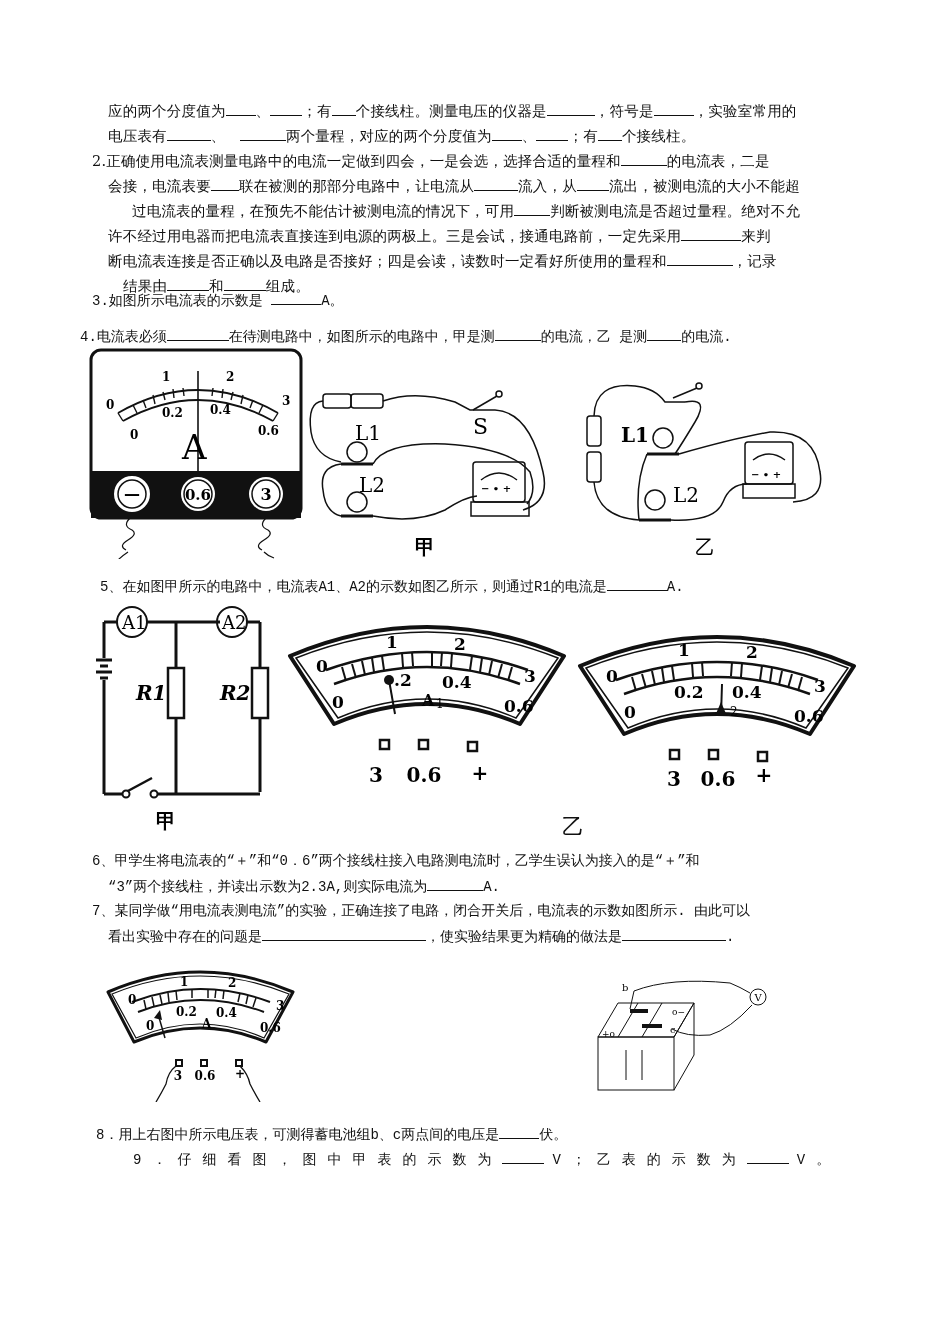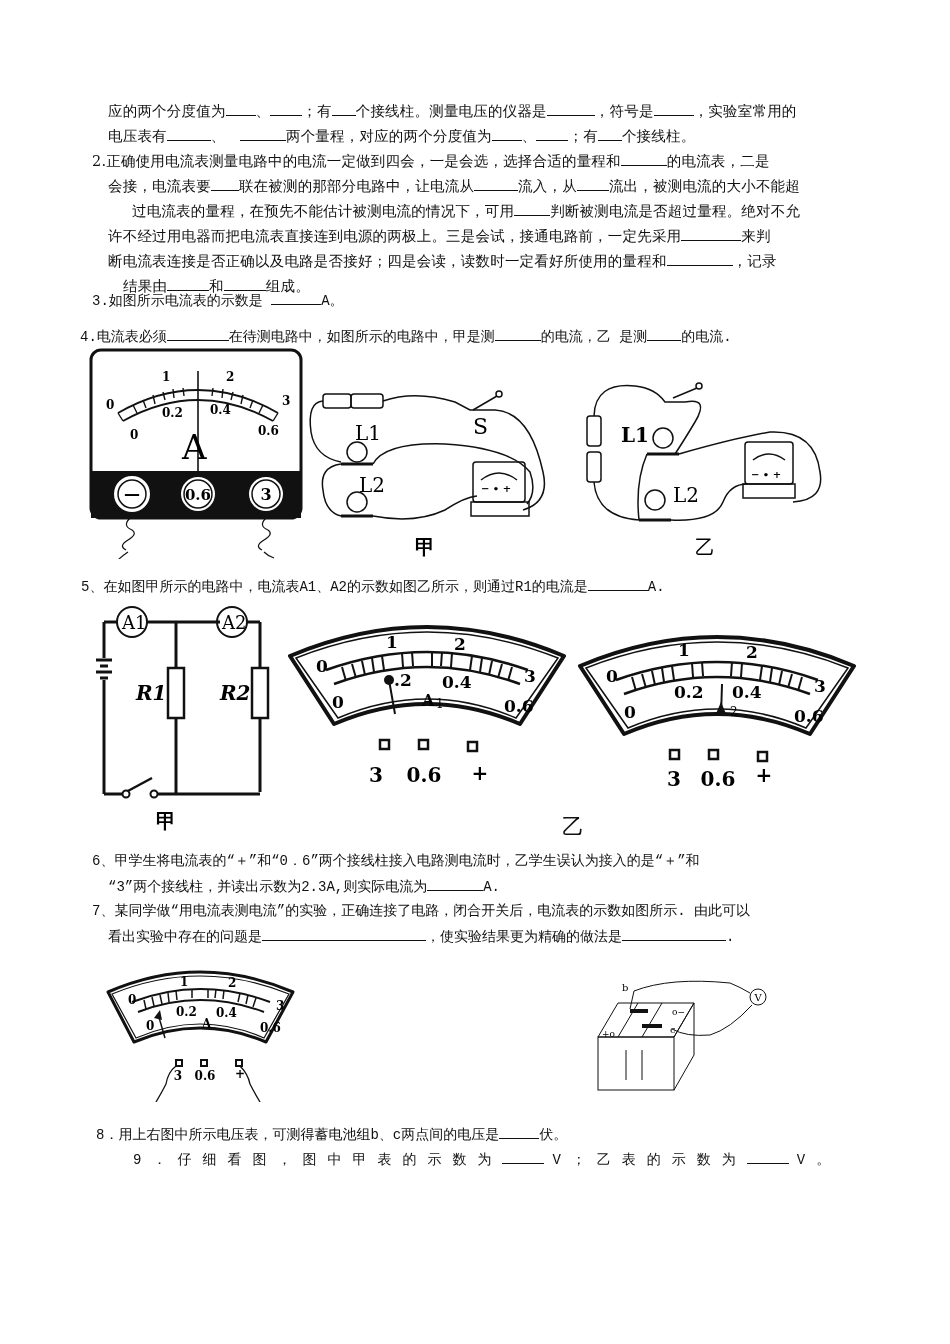--- a/index.html
+++ b/index.html
@@ -145,21 +145,21 @@
     <rect x="170" y="70" width="48" height="42" rx="3"></rect>
       <rect x="168" y="112" width="52" height="14"></rect>
     <path d="M178,88 Q194,76 210,88"></path>
   </g>
   <text x="176" y="106" font-size="10" font-weight="bold">− • +</text>
   <text x="46" y="70" font-size="20" font-weight="bold">L1</text>
   <text x="98" y="130" font-size="20">L2</text>
   <text x="130" y="182" font-size="20" text-anchor="middle">乙</text>
 </svg>
 
-<div class="line mono" style="left:81px; top:576px;">
+<div class="line mono" style="left:100px; top:576px;">
   <span>5、在如图甲所示的电路中，电流表A1、A2的示数如图乙所示，则通过R1的电流是</span><span class="blank" style="width:60px"></span><span>A.</span>
 </div>
 
 <svg class="fig" style="left:92px; top:602px;" width="190" height="240" viewBox="0 0 190 240">
   <g fill="none" stroke="#111" stroke-width="3">
     <line x1="12" y1="20" x2="12" y="0" y2="56"></line>
     <line x1="12" y1="20" x2="26" y2="20"></line>
     <circle cx="40" cy="20" r="15" stroke-width="2"></circle>
     <line x1="54" y1="20" x2="128" y2="20"></line>
     <circle cx="140" cy="20" r="15" stroke-width="2"></circle>

